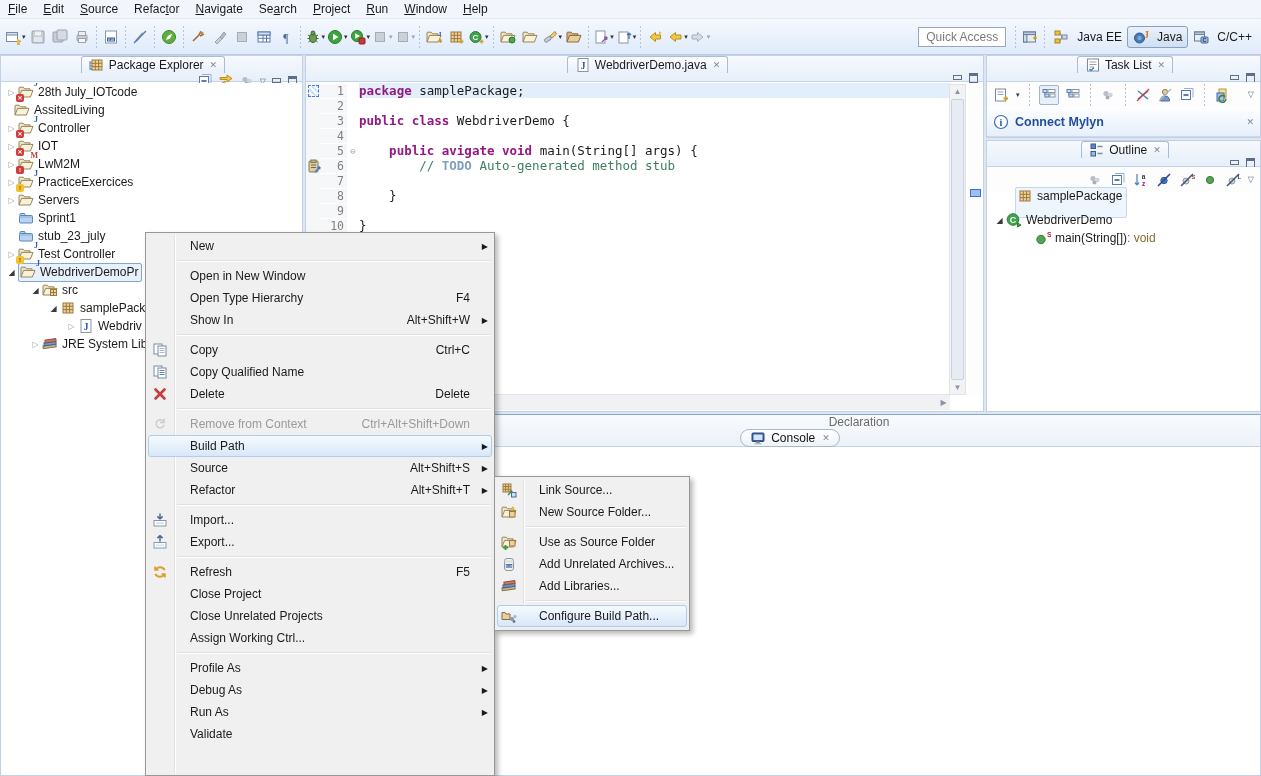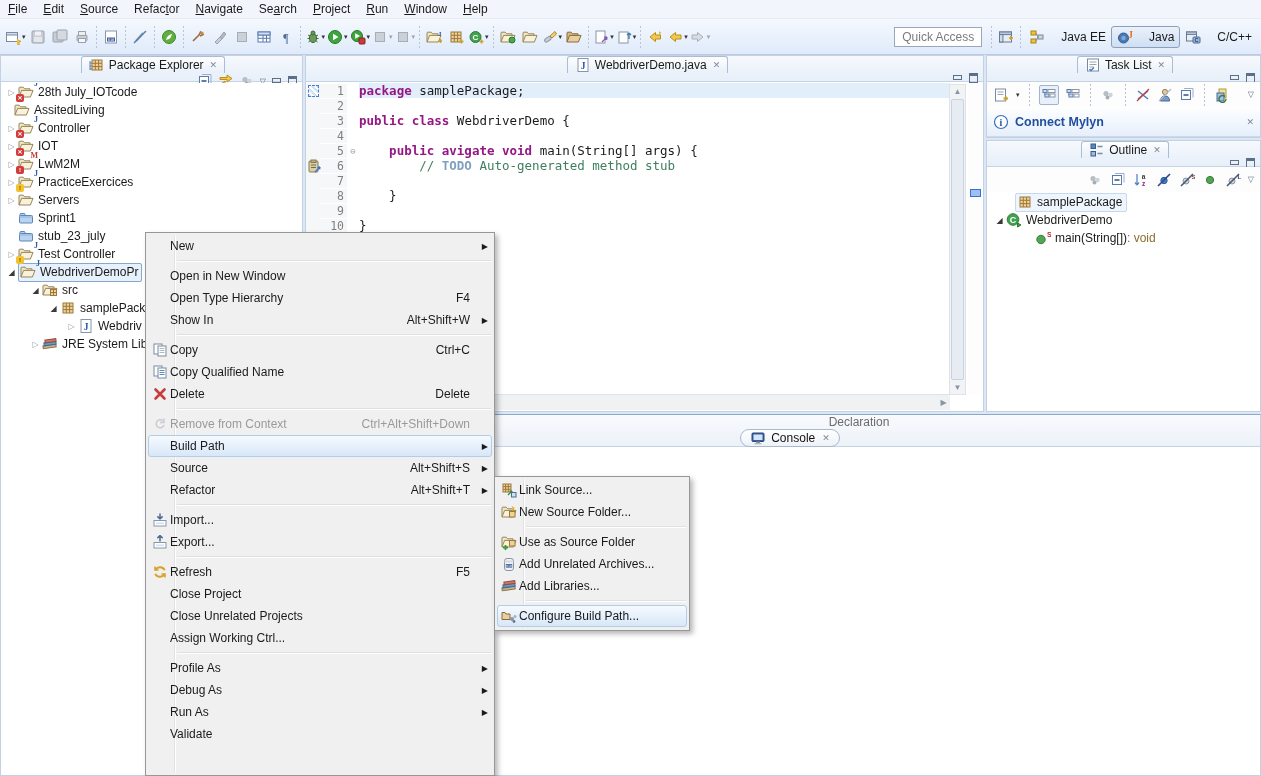--- a/index.html
+++ b/index.html
@@ -11,21 +11,21 @@
   .mbi{padding:0 8px;height:18px;line-height:18px;cursor:default;}
   .mbi u{text-decoration:underline;}
   
   #toolbar{position:absolute;left:0;top:19px;right:0;height:35px;background:linear-gradient(#f5f9fe,#dfeafa);border-bottom:1px solid #bccbdf;display:flex;align-items:center;padding:0 4px;}
   .tbi{height:24px;min-width:20px;display:flex;align-items:center;justify-content:center;margin:0 1px;}
   .tbi svg{display:block;}
   .dd{font-size:7px;color:#333;margin-left:1px;}
   .ddg{font-size:7px;color:#9aa4b2;margin-left:1px;}
   .tsep{width:1px;height:22px;margin:0 3px;background:repeating-linear-gradient(#b7c3d6 0 2px,transparent 2px 4px);}
   #qa{width:86px;height:18px;background:#fff;border:1px solid #9aa7b8;color:#7a7a7a;display:flex;align-items:center;justify-content:center;margin:0 6px;}
-  .persp{display:flex;align-items:center;gap:16px;padding:2px 5px;border-radius:3px;}
+  .persp{display:flex;align-items:center;gap:8px;padding:2px 5px;border-radius:3px;}
   .persp.active{border:1px solid #8aa0bd;background:linear-gradient(#eaf1fa,#cfdff2);}
   
   .panel{position:absolute;background:#fff;border:1px solid #c2d1e4;box-sizing:border-box;}
   .vhead{position:absolute;left:0;right:0;top:0;height:25px;background:linear-gradient(#f6f9fd,#e7eff9);border-bottom:1px solid #c6d3e4;display:flex;align-items:center;flex-direction:column;}
   .vtab{display:flex;align-items:center;gap:4px;height:24px;padding:0 7px;background:linear-gradient(#fefefe,#e8f0fa);border:1px solid #a9bdd6;border-bottom:none;border-radius:3px 3px 0 0;margin-left:3px;}
   .vtab .ttl{white-space:nowrap;}
   .tclose{color:#7c8a9c;font-size:9px;margin-left:2px;}
   .vbtns{margin-left:auto;display:flex;align-items:center;gap:5px;padding-right:4px;}
   .vbtn{display:flex;align-items:center;justify-content:center;}
   .wmin,.wmax{width:11px;height:10px;position:relative;}
@@ -37,21 +37,21 @@
   .tw{width:13px;text-align:center;font-size:8px;color:#9aa0a8;flex:none;}
   .tw.exp{color:#3a3a3a;font-size:8px;}
   .ti{width:17px;height:16px;position:relative;margin-right:3px;flex:none;}
   .ti svg{position:absolute;left:0;top:0;}
   .bdg{position:absolute;left:-2px;bottom:-2px;width:8px;height:8px;border-radius:2px;font:bold 6px/8px "Liberation Sans",sans-serif;text-align:center;z-index:2;}
   .be{background:#d23b3b;color:#fff;}
   .bw{background:#f2c230;color:#6b4e00;}
   .dec{position:absolute;right:-3px;top:-4px;font:bold 8px/8px "Liberation Serif",serif;color:#2a5db0;z-index:2;}
   .decm{color:#c03a3a;}
   .selbox{display:flex;align-items:center;border:1px solid #84a7d4;background:#e7f1fc;border-radius:2px;padding:0 3px 0 1px;height:17px;}
-  .softbox{display:flex;align-items:center;border:1px solid #c6d8ee;background:#eef5fc;border-radius:2px;padding:0 4px 0 1px;height:17px;}
+  .softbox{display:flex;align-items:center;border:1px solid #c6d8ee;background:#eef5fc;border-radius:2px;padding:0 4px 12px 1px;height:17px;}
   
   .cl{height:15px;display:flex;align-items:center;font-family:"DejaVu Sans Mono",monospace;font-size:12.5px;}
   .lann{width:14px;flex:none;height:15px;position:relative;background:#f6f7f9;}
   .lnum{width:24px;flex:none;text-align:right;color:#808080;font-size:11.5px;background:#f6f7f9;padding-right:3px;}
   .lfold{width:12px;flex:none;text-align:center;color:#9aa0a8;font-size:9px;}
   .lcode{flex:1;white-space:pre;height:15px;line-height:15px;}
   .kw{color:#951784;font-weight:bold;}
   .cm{color:#3f7f5f;}
   .todo{color:#7f9fbf;font-weight:bold;}
   .hlline .lcode{background:#e3eefb;}
@@ -63,21 +63,21 @@
   .hscroll{position:absolute;height:15px;background:#f0f1f3;border-top:1px solid #e0e3e8;}
   .harr{position:absolute;top:0;bottom:0;width:13px;color:#8a94a2;font-size:8px;text-align:center;line-height:15px;}
   
   .ctab{display:flex;align-items:center;gap:5px;height:24px;padding:0 9px;color:#6b6b6b;}
   .ctab.active{background:linear-gradient(#ffffff,#eef2f8);border:1px solid #aab8cc;border-radius:12px;color:#111;}
   
   .menu{position:absolute;background:#f0f0f0;border:1px solid #979797;box-shadow:3px 3px 5px rgba(0,0,0,.28);box-sizing:border-box;padding:2px 0;}
   .mgut{position:absolute;top:2px;bottom:2px;left:28px;width:1px;background:#e2e2e2;}
   .mgut::after{content:"";position:absolute;left:1px;top:0;bottom:0;width:1px;background:#fff;}
   .mi{height:22px;display:flex;align-items:center;position:relative;}
-  .mi .lab{margin-left:24px;position:relative;z-index:1;white-space:nowrap;}
+  .mi .lab{margin-left:44px;position:relative;z-index:1;white-space:nowrap;}
   .mi .sc{margin-left:auto;padding-right:24px;position:relative;z-index:1;white-space:nowrap;}
   .mi .arr{position:absolute;right:6px;font-size:8px;color:#1a1a1a;z-index:1;}
   .mi .ic{position:absolute;left:6px;top:3px;width:16px;height:16px;z-index:1;}
   .mi.dis .lab,.mi.dis .sc{color:#9a9a9a;}
   .mi.dis .ic{opacity:.45;}
   .mi.hl::before{content:"";position:absolute;left:2px;right:2px;top:0;bottom:0;border:1px solid #b2cdea;border-radius:3px;background:linear-gradient(#f5fafe,#d8e7f8);}
   .msep{height:8px;position:relative;}
   .msep::after{content:"";position:absolute;left:31px;right:3px;top:3px;border-top:1px solid #e0e0e0;border-bottom:1px solid #fff;}
   .mylyn{position:absolute;left:0;right:0;display:flex;align-items:center;gap:6px;background:linear-gradient(#fdfeff,#e6effb);border-bottom:1px solid #cdd9e8;}
   .mylyn b{color:#1f4e9c;font-size:12.5px;}

